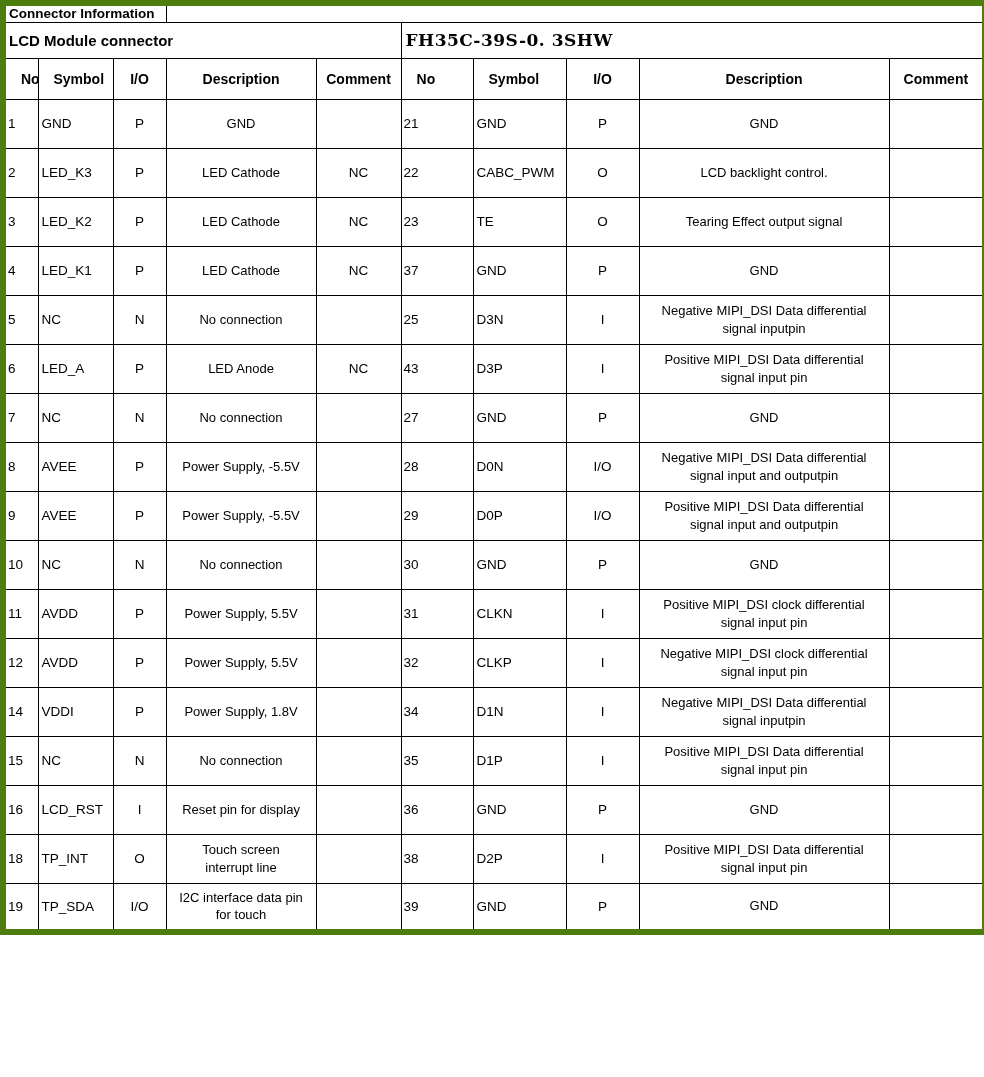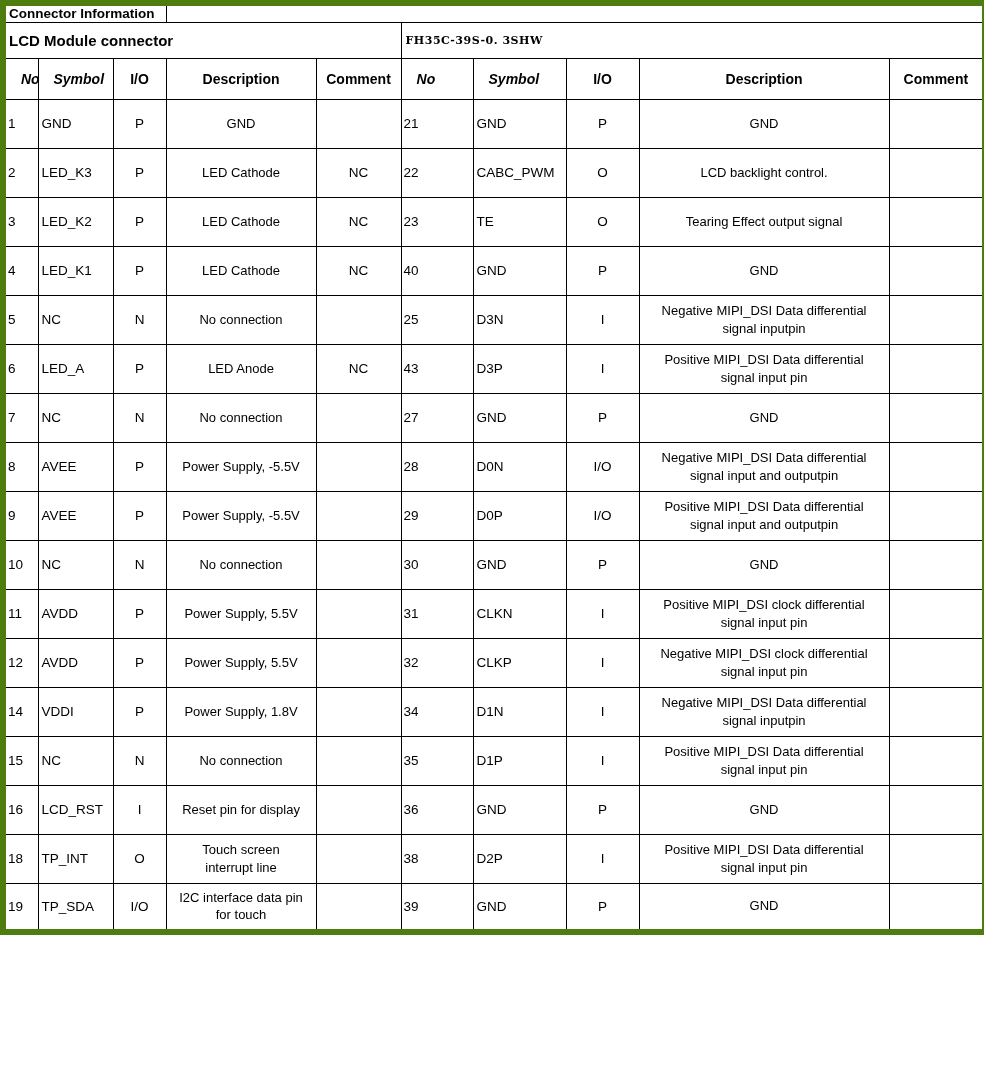--- a/index.html
+++ b/index.html
@@ -4,24 +4,24 @@
 <style>
   html,body{margin:0;padding:0;background:#fff;color:#000;}
   body{font-family:"Liberation Sans",sans-serif;}
   .sheet{width:984px;}
   table{border-collapse:collapse;table-layout:fixed;width:984px;border:6px solid #4d7c0f;}
   td,th{border:1px solid #000;padding:0 3px;overflow:hidden;vertical-align:middle;background:#fff;}
   tr.title-row{height:19px;}
   tr.title-row td{font-weight:bold;font-size:13.5px;padding-left:3px;}
   tr.subtitle-row{height:36px;}
   td.module-label{font-weight:bold;font-size:15px;padding-left:3px;}
-  td.partnum{font-family:"DejaVu Serif","Liberation Serif",serif;font-weight:bold;font-size:11px;letter-spacing:.5px;padding-left:4px;}
+  td.partnum{font-family:"DejaVu Serif","Liberation Serif",serif;font-weight:bold;font-size:17px;letter-spacing:.5px;padding-left:4px;}
   tr.header-row{height:41px;}
   tr.header-row th{font-size:14px;font-weight:bold;}
-  th.a-left{text-align:left;padding-left:15px;font-style:italic;}
+  th.a-left{text-align:left;padding-left:15px;}
   th.a-center{text-align:center;}
   tbody tr{height:49px;}
   tbody td{font-size:13.5px;}
   td.c-no{text-align:left;padding-left:2px;}
   td.c-sym{text-align:left;padding-left:3px;}
   td.c-io{text-align:center;}
   td.c-desc{text-align:center;white-space:pre-line;line-height:1.35;font-size:13px;}
   td.c-comment{text-align:center;}
 </style>
 </head>
@@ -99,21 +99,21 @@
           <td class="c-io">O</td>
           <td class="c-desc">Tearing Effect output signal</td>
           <td class="c-comment"></td>
         </tr>
         <tr>
           <td class="c-no">4</td>
           <td class="c-sym">LED_K1</td>
           <td class="c-io">P</td>
           <td class="c-desc">LED Cathode</td>
           <td class="c-comment">NC</td>
-          <td class="c-no">40</td>
+          <td class="c-no">37</td>
           <td class="c-sym">GND</td>
           <td class="c-io">P</td>
           <td class="c-desc">GND</td>
           <td class="c-comment"></td>
         </tr>
         <tr>
           <td class="c-no">5</td>
           <td class="c-sym">NC</td>
           <td class="c-io">N</td>
           <td class="c-desc">No connection</td>

